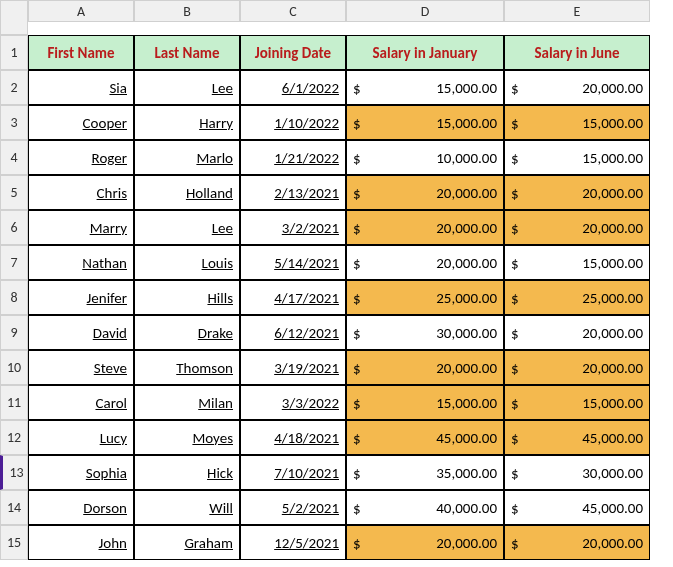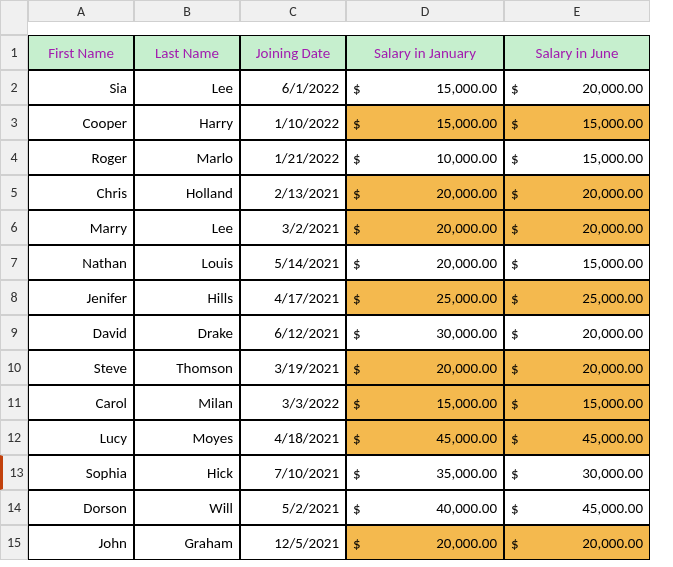--- a/index.html
+++ b/index.html
@@ -1,25 +1,25 @@
 <!DOCTYPE html>
 <html><head>
   <meta charset="utf-8">
   <style>
     * { box-sizing: border-box; margin: 0; padding: 0; }
     body { font-family: Calibri, Arial, sans-serif; font-size: 15px; background: #fff; }
     .sheet { display: grid; grid-template-columns: 28px 106px 106px 106px 158px 146px; border-collapse: collapse; }
     .cell { border: 1px solid #d0d0d0; height: 35px; display: flex; align-items: center; padding: 0 6px; background: #fff; overflow: hidden; white-space: nowrap; }
     .colhdr { background: #f0f0f0; color: #333; justify-content: center; font-size: 14px; height: 22px; border: 1px solid #d0d0d0; }
     .rowhdr { background: #f0f0f0; color: #333; justify-content: center; font-size: 14px; border: 1px solid #d0d0d0; }
-    .rowhdr.sel { border-left: 3px solid #c2410c; padding-right:3px; }
+    .rowhdr.sel { border-left: 3px solid #4c1d95; padding-right:3px; }
     .corner { background: #f0f0f0; border: 1px solid #d0d0d0; }
-    .th { background: #c6efce; font-weight: 400; justify-content: center; border: 1px solid #000; color:#a21caf; }
+    .th { background: #c6efce; font-weight: 700; justify-content: center; border: 1px solid #000; color:#b91c1c; }
     .data { border: 1px solid #000; }
-    .txt { justify-content: flex-end; }
+    .txt { justify-content: flex-end; text-decoration: underline; }
     .money { justify-content: space-between; }
     .money .sym { }
     .money .val { }
     .hl { background: #f4b94e; }
   </style>
 </head>
 <body>
 
 <div class="sheet" id="sheet">
     <div class="cell corner"></div>

